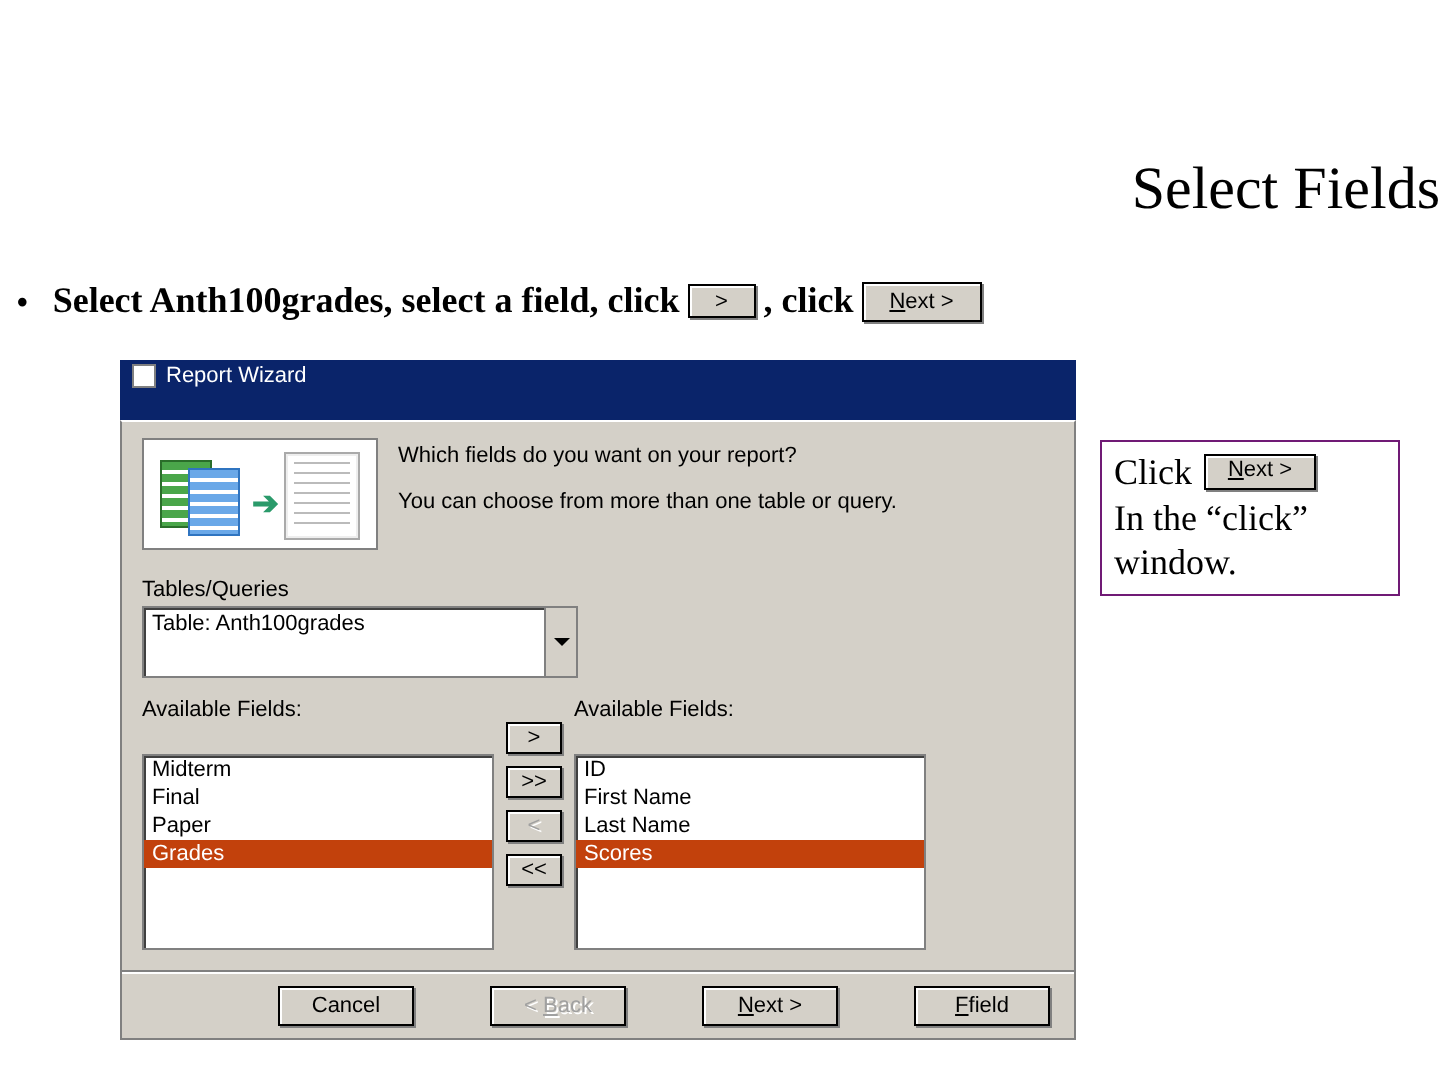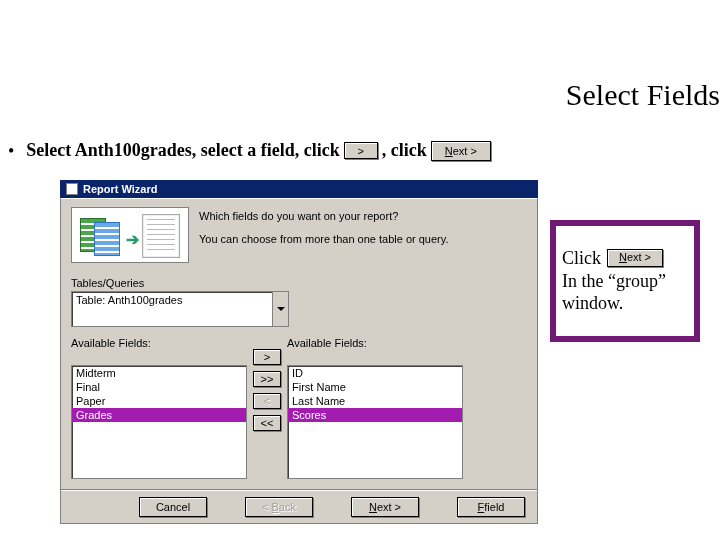--- a/index.html
+++ b/index.html
@@ -50,44 +50,43 @@
   .btn .ul { text-decoration: underline; }
   .btn.disabled { color: #a0a0a0; text-shadow: 1px 1px 0 #fff; }
 
   .note {
     position: absolute;
     right: 20px;
     top: 220px;
     width: 150px;
     font-size: 18px;
     line-height: 1.25;
-    border: 6px solid #701a75;
-    padding: 21px 6px;
+    border: 1px solid #701a75;
+    padding: 4px 6px;
   }
   .note .line1 { display: flex; align-items: center; gap: 6px; }
 
   
   .wizard {
     position: absolute;
     left: 60px;
     top: 180px;
     width: 478px;
     font-family: Tahoma, sans-serif;
     font-size: 11px;
     color: #000;
   }
   .titlebar {
-    height: 18px;
+    height: 30px;
     background: linear-gradient(#0a246a, #a6caf0);
     background: #0a246a;
     color: #fff;
-    font-weight: bold;
+    font-weight: normal;
     padding: 2px 6px;
     display: flex;
-    align-items: center;
     position: relative;
   }
   .sysicon {
     width: 12px; height: 12px;
     background: #fff;
     margin-right: 5px;
     display: inline-block;
     border: 1px solid #808080;
   }
   .client {
@@ -154,28 +153,28 @@
   .drop svg { width:8px; height:8px; }
 
   .cols {
     display: flex;
     align-items: flex-start;
     padding: 0 10px 10px 10px;
     gap: 6px;
   }
   .col-label { margin-bottom: 16px; }
   .listbox {
-    width: 176px; height: 114px;
+    width: 176px; height: 98px;
     background: #fff;
     border: 1px solid #808080;
     box-shadow: inset 1px 1px 0 #404040, inset -1px -1px 0 #fff;
     overflow: hidden;
   }
   .listbox .item { padding: 1px 4px; }
-  .listbox .item.sel { background: #a21caf; color: #fff; }
+  .listbox .item.sel { background: #c2410c; color: #fff; }
   .midbtns {
     display: flex; flex-direction: column; gap: 6px;
     padding-top: 12px;
   }
   .footer {
     border-top: 1px solid #808080;
     box-shadow: inset 0 1px 0 #fff;
     height: 34px;
     display: flex;
     justify-content: flex-end;
@@ -199,21 +198,21 @@
   </span>
 </div>
 
 <div class="note">
   <div class="line1">
     <span>Click</span>
     <span class="btn big" style="width:56px;height:18px;">
       <span><span class="ul">N</span><span>ext &gt;</span></span>
     </span>
   </div>
-  <div>In the “group”</div>
+  <div>In the “click”</div>
   <div>window.</div>
 </div>
 
 <div class="wizard">
   <div class="titlebar">
     <span class="sysicon"></span>
     <span>Report Wizard</span>
   </div>
   <div class="client">
     <div class="header-area">

